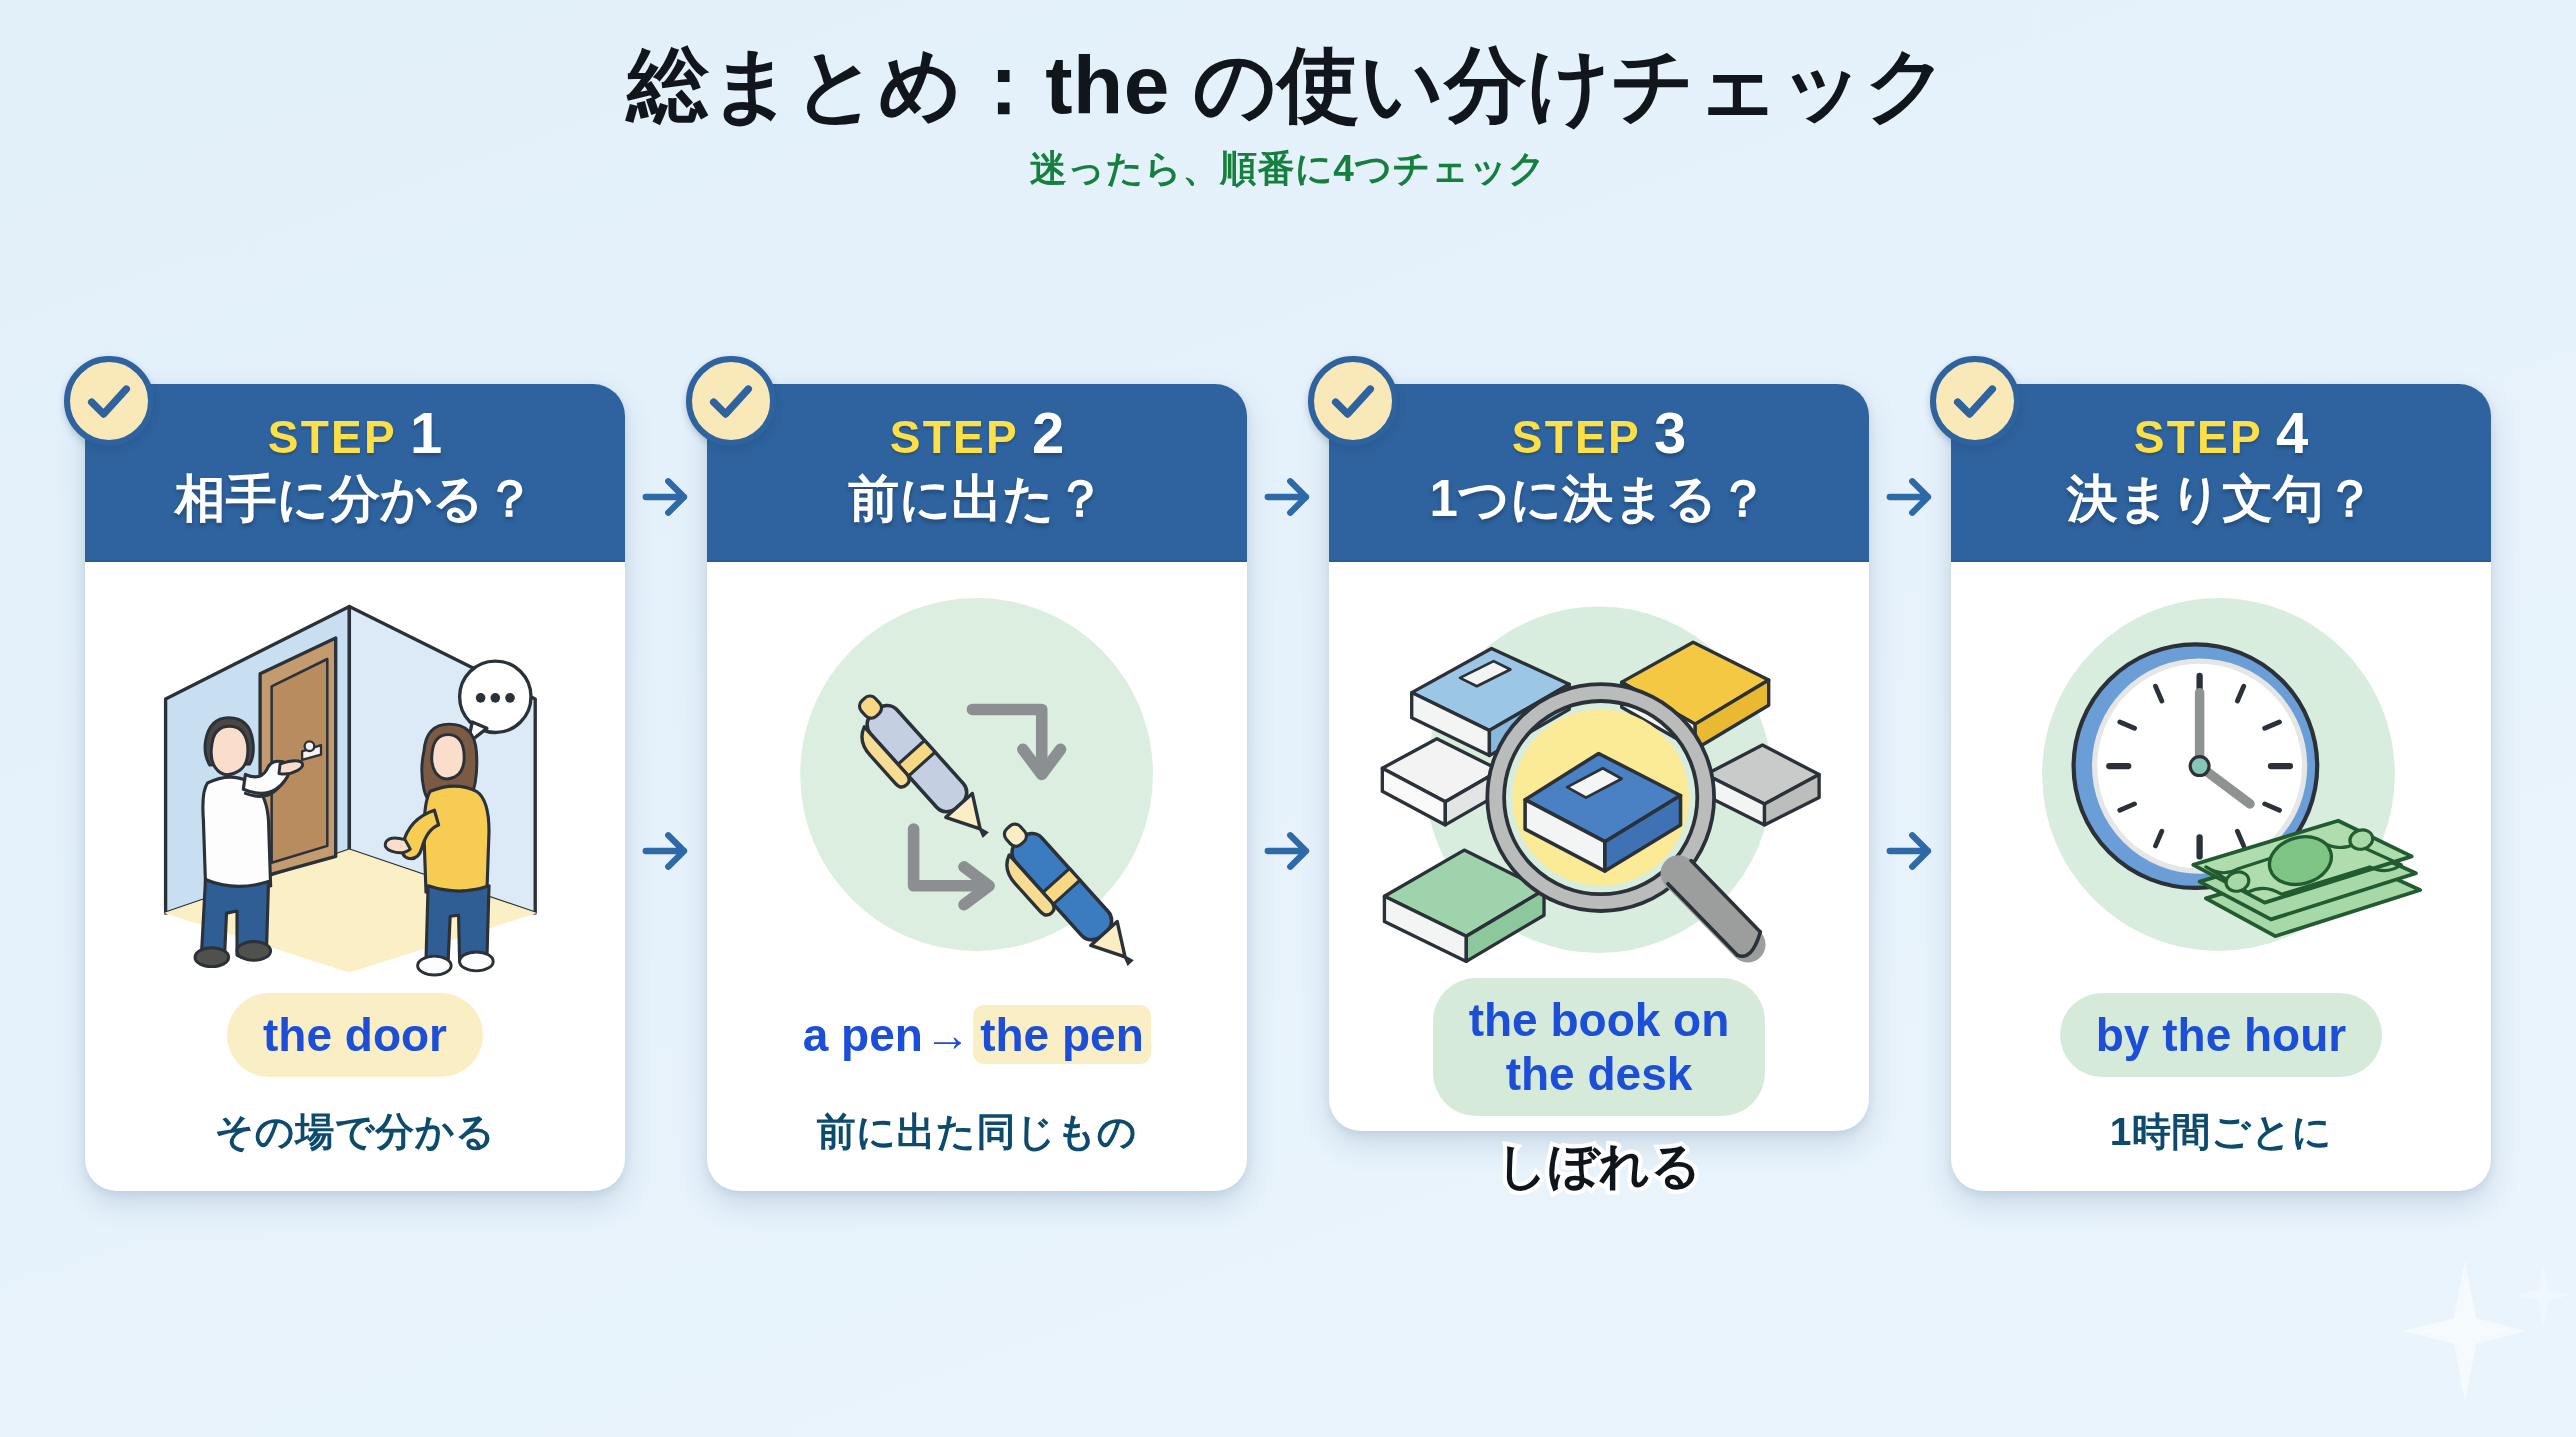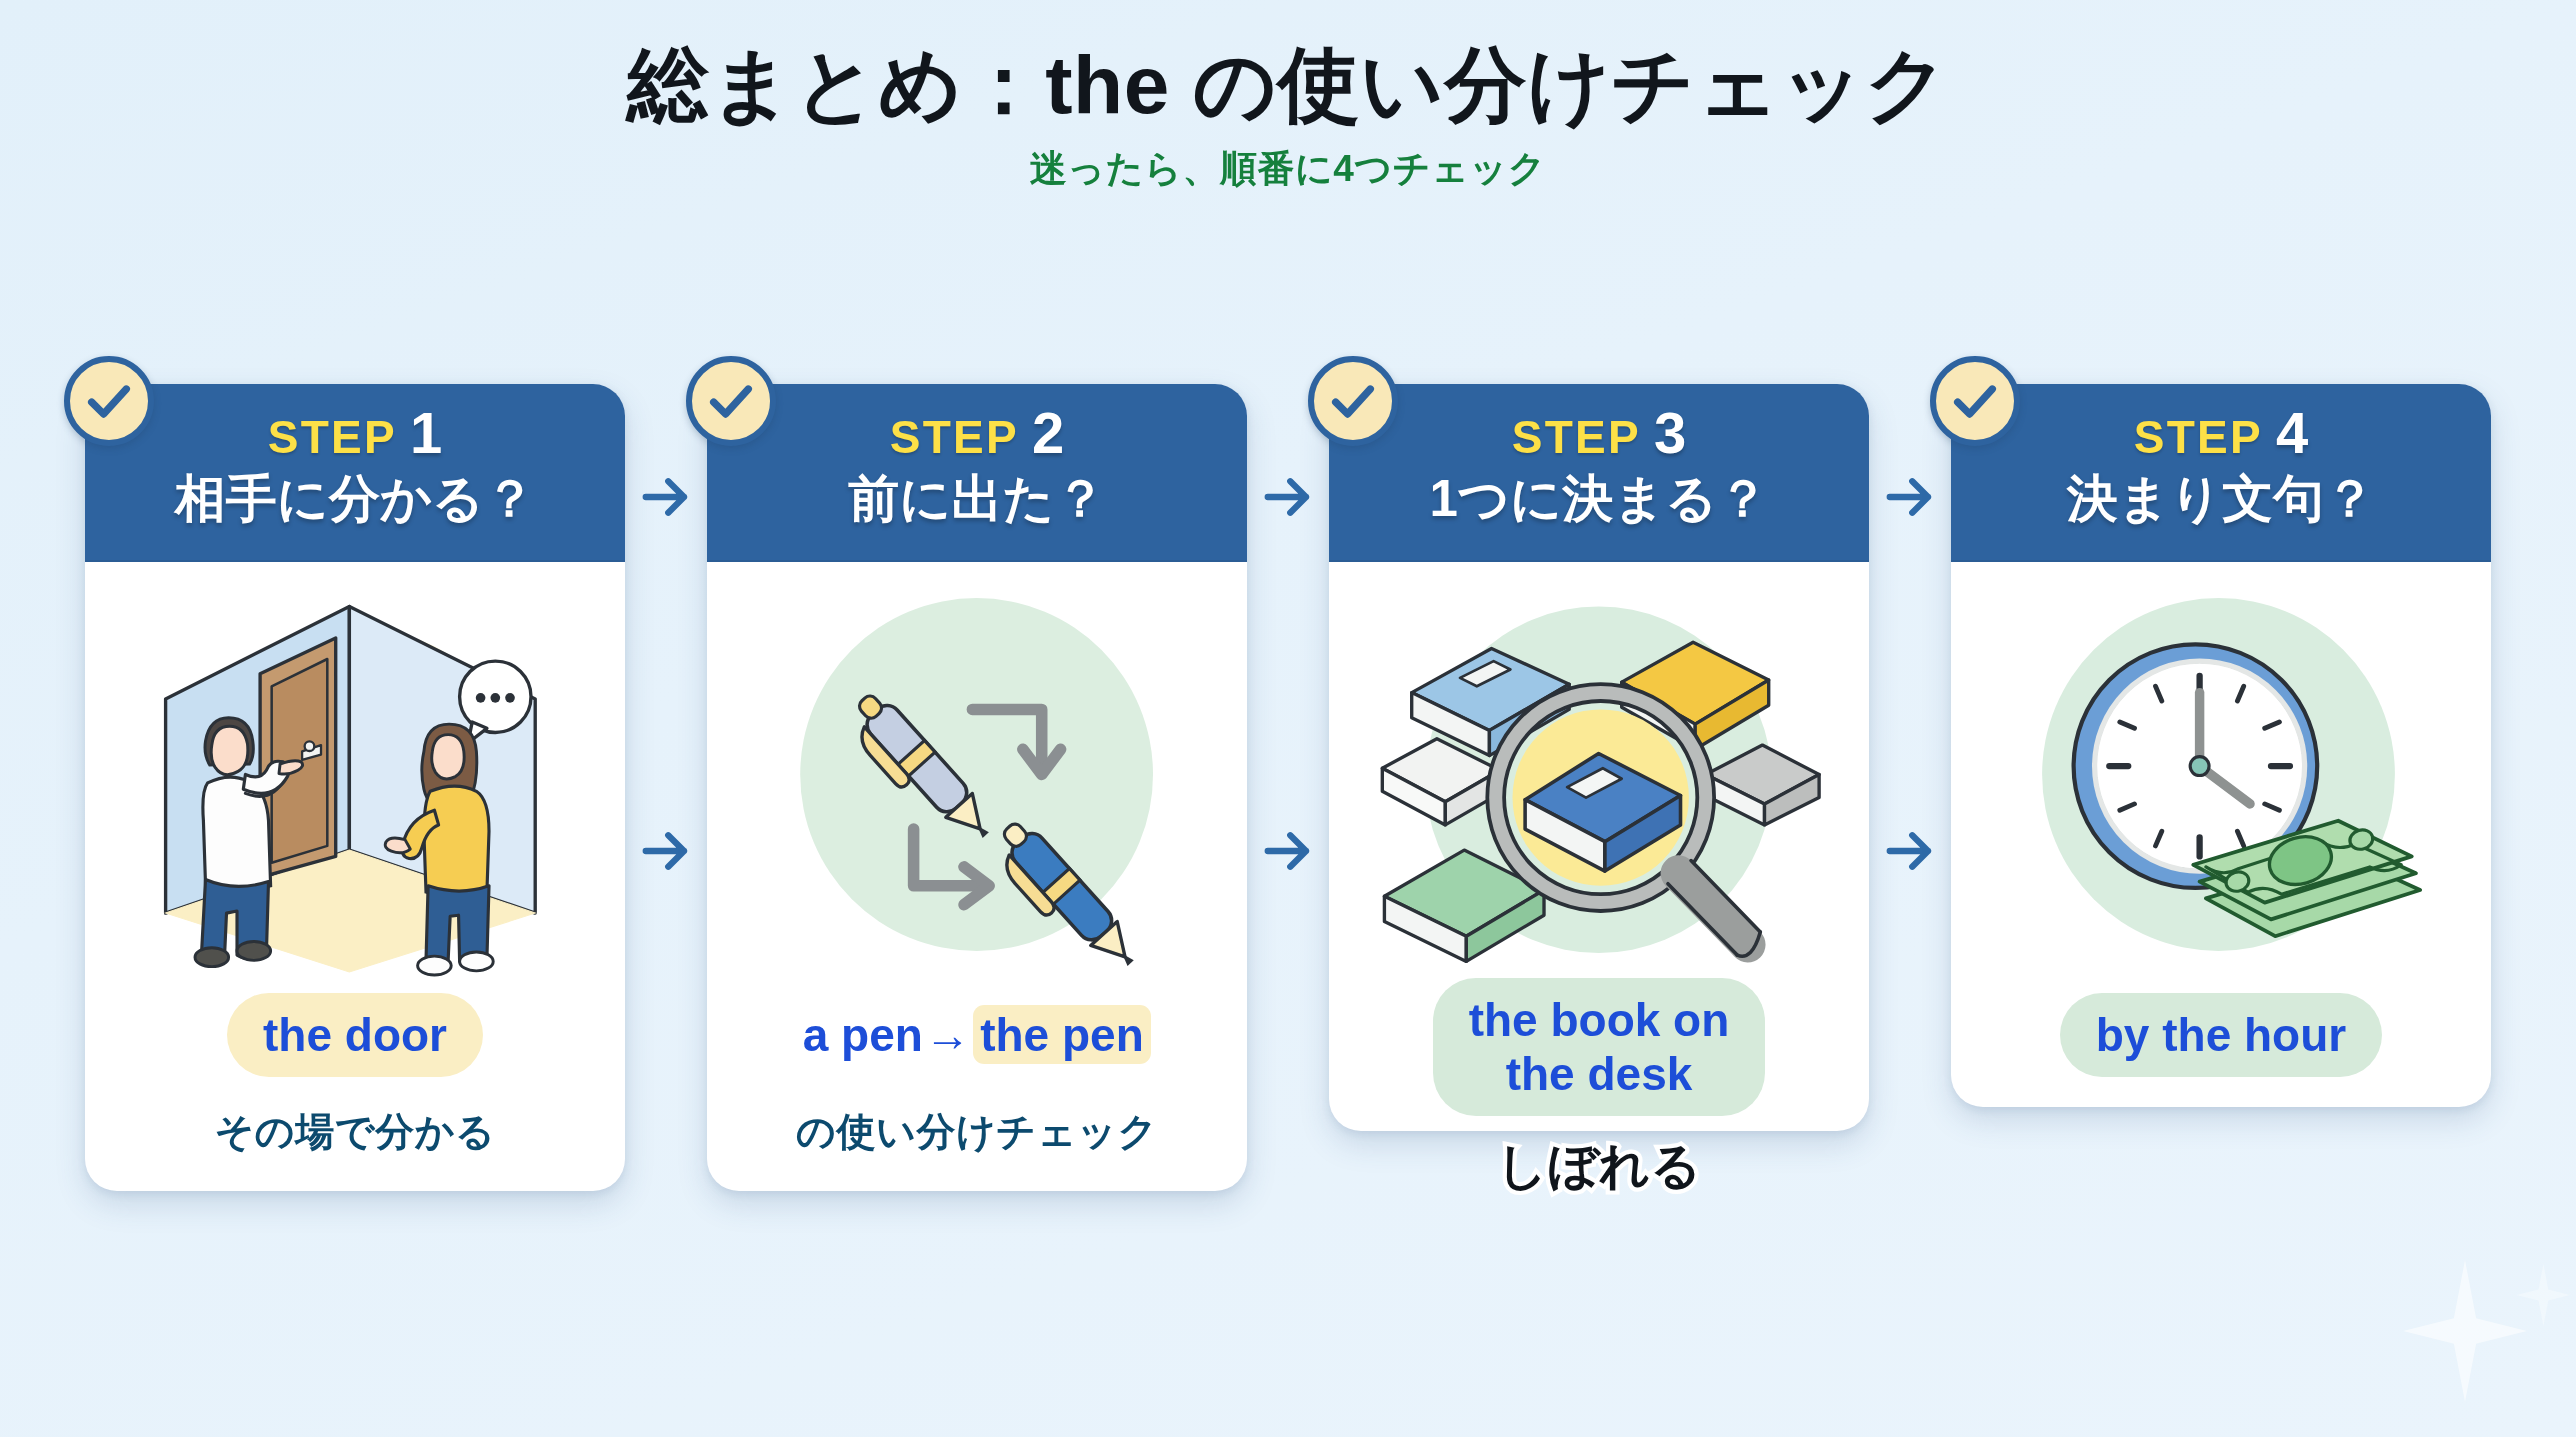--- a/index.html
+++ b/index.html
@@ -353,21 +353,21 @@
           <path d="M198 278 L222 296 L198 314" fill="none" stroke="#8b8f92" stroke-width="11" stroke-linecap="round" stroke-linejoin="round"></path>
         </svg>
       </div>
 
       <div class="example-wrap">
         <span class="pill pill-plain">
           <span>a pen</span><span class="arrow-inline">→</span><span class="hl-yellow">the pen</span>
         </span>
       </div>
 
-      <div class="caption">の使い分けチェック</div>
+      <div class="caption">前に出た同じもの</div>
     </div>
   </div>
 
   <div class="connector">
     <div class="conn-arrow conn-top">
       <svg viewBox="0 0 24 24" fill="none" stroke="#2e6aa8" stroke-width="2.8" stroke-linecap="round" stroke-linejoin="round">
           <path d="M3 12h17M13 5l7 7-7 7"></path>
         </svg>
     </div>
     <div class="conn-arrow conn-mid">
@@ -522,20 +522,21 @@
             <ellipse cx="344" cy="252" rx="11" ry="9" transform="rotate(-16 344 252)" fill="#a7d9a8" stroke="#215b2f" stroke-width="3"></ellipse>
             <ellipse cx="226" cy="292" rx="11" ry="9" transform="rotate(-16 226 292)" fill="#a7d9a8" stroke="#215b2f" stroke-width="3"></ellipse>
           </g>
         </svg>
       </div>
 
       <div class="example-wrap">
         <span class="pill pill-green">by the hour</span>
       </div>
 
+      <div class="caption">1時間ごとに</div>
     </div>
   </div>
 
 </div>
 
 <div class="sparkle sparkle-br"></div>
 <div class="sparkle sparkle-br2"></div>
 
 
 </body></html>

